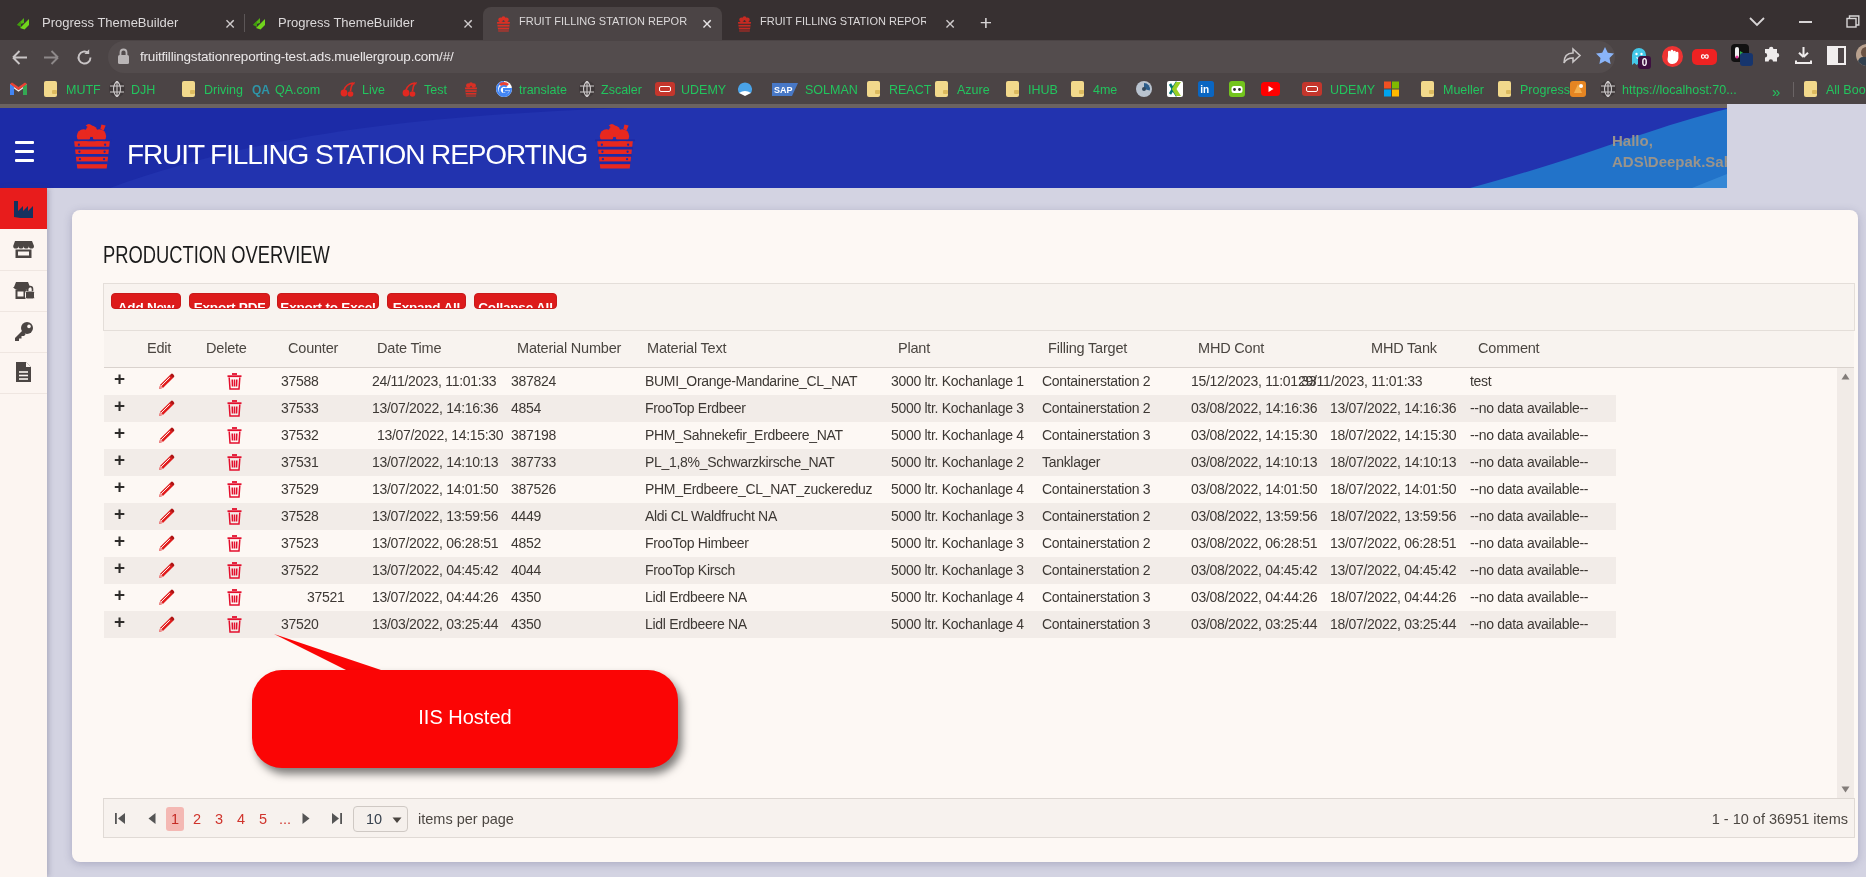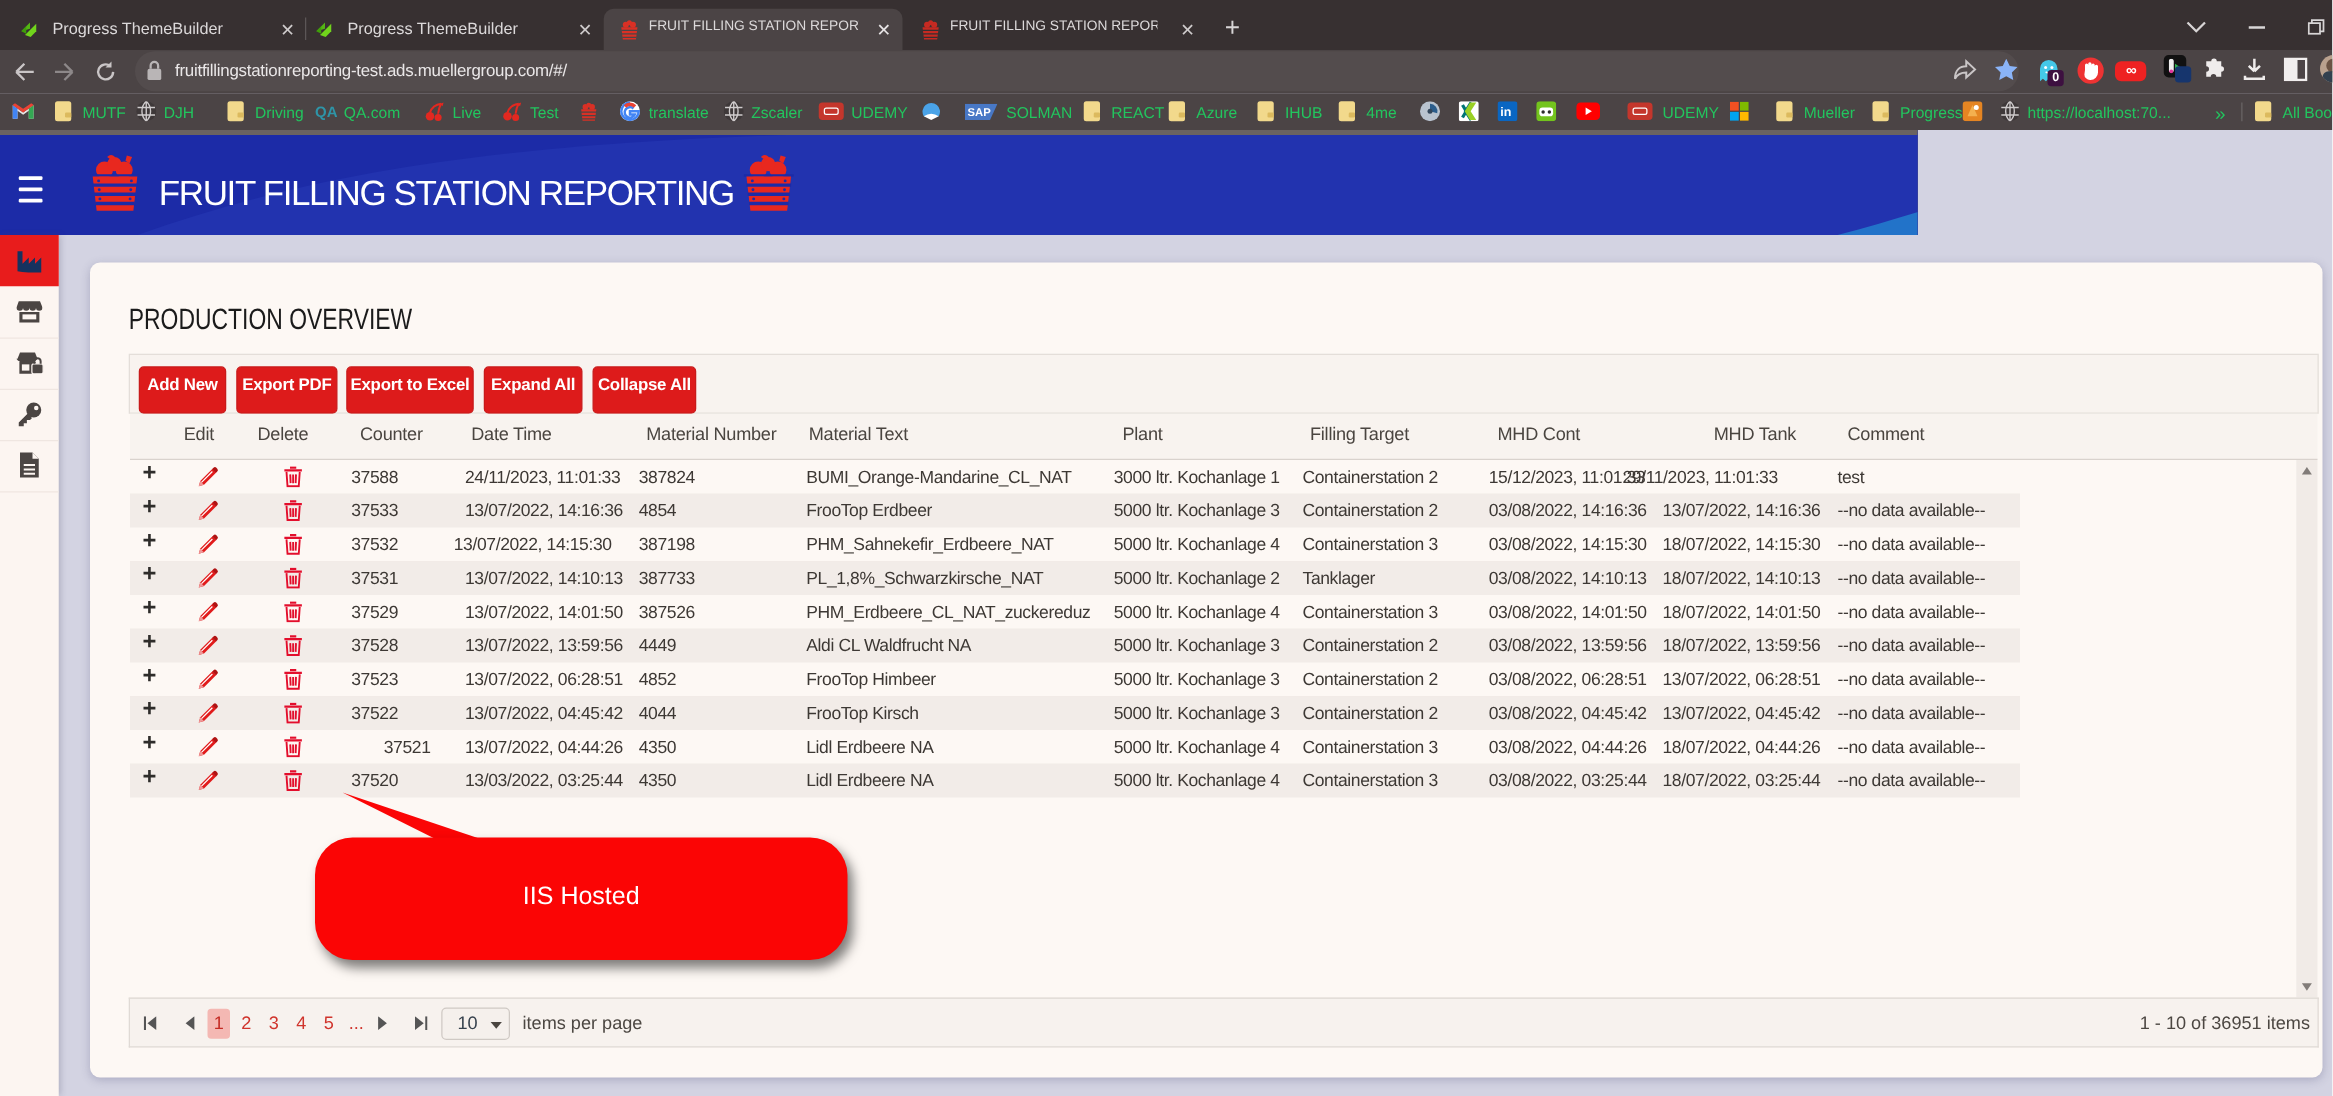--- a/index.html
+++ b/index.html
@@ -14,34 +14,34 @@
   .tabsep{position:absolute;top:14px;width:1px;height:18px;background:#5c5657;}
   #toolbar{position:absolute;left:0;top:40px;width:1866px;height:35px;background:#4b4445;}
   #bookbar{position:absolute;left:0;top:75px;width:1866px;height:29px;background:#4b4445;overflow:hidden;}
   #bookbar .bi{position:absolute;top:6px;height:16px;}
   #bookbar .bl{position:absolute;top:8px;font-size:12.5px;color:#22c55e;white-space:nowrap;}
   .folder{width:13px;height:16px;background:#f2d98c;border-radius:2px;position:relative;}
   .folder:after{content:"";position:absolute;right:0px;bottom:3px;width:5px;height:4px;background:#dcba5e;border-radius:1px;}
   #omni{position:absolute;left:108px;top:1px;width:1507px;height:32px;border-radius:16px;background:#534c4d;}
   .navic{position:absolute;top:47px;color:#c8c4c5;}
   
-  #apphead{position:absolute;left:0;top:104px;width:1534px;height:84px;background:#000000;overflow:hidden;}
+  #apphead{position:absolute;left:0;top:104px;width:1727px;height:84px;background:#000000;overflow:hidden;}
   #hamb div{position:absolute;left:0;width:19px;height:3px;background:#fff;border-radius:1px;}
   #apptitle{position:absolute;left:127px;top:35px;color:#fff;font-size:28px;font-weight:500;letter-spacing:-1.1px;white-space:nowrap;}
   #hallo{position:absolute;left:1612px;top:26px;color:#9a948b;font-size:15px;font-weight:bold;line-height:21px;white-space:nowrap;}
   #engbtn{position:absolute;left:1789px;top:29px;width:74px;height:31px;background:#faf7f5;border-radius:4px;box-shadow:0 1px 2px rgba(0,0,0,.3);}
   #engbtn span{position:absolute;left:17px;top:7px;font-size:14.5px;color:#2c3e70;}
   
   #sidebar{position:absolute;left:0;top:188px;width:47px;height:689px;background:#fcf5f1;box-shadow:2px 0 5px rgba(60,60,90,.25);}
   .scell{position:absolute;left:0;width:47px;height:41px;border-bottom:1px solid #efe6e1;}
   
   #card{position:absolute;left:72px;top:210px;width:1786px;height:652px;background:#fdf8f4;border-radius:8px;box-shadow:0 2px 8px rgba(70,70,110,.28);}
   #ptitle{position:absolute;left:103px;top:242px;font-size:23.5px;font-weight:500;color:#1b1b1b;letter-spacing:0;transform:scaleX(0.78);transform-origin:0 50%;white-space:nowrap;}
   #gtoolbar{position:absolute;left:103px;top:283px;width:1752px;height:48px;background:#f8f3ef;border:1px solid #e4ded9;box-sizing:border-box;}
-  .rbtn{position:absolute;top:293px;height:38px;background:#dd1b1b;border:1px solid #c81a1a;border-radius:4px;color:#fff;font-size:13.5px;font-weight:bold;text-align:center;box-sizing:border-box;white-space:nowrap;overflow:hidden;}
+  .rbtn{position:absolute;top:293px;height:16px;background:#dd1b1b;border:1px solid #c81a1a;border-radius:4px;color:#fff;font-size:13.5px;font-weight:bold;text-align:center;box-sizing:border-box;white-space:nowrap;overflow:hidden;}
   .rbtn span{display:block;margin-top:6px;letter-spacing:-0.2px;}
   #ghead{position:absolute;left:104px;top:331px;width:1750px;height:37px;background:#f8f3ef;border-bottom:1px solid #d9d2cd;box-sizing:border-box;}
   .hlbl{position:absolute;top:9px;font-size:14.5px;color:#4a4540;white-space:nowrap;letter-spacing:-0.2px;}
   .grow{position:absolute;left:104px;width:1512px;height:27px;}
   .grow.stripe{background:#f2ece8;}
   .grow .c{position:absolute;top:5px;font-size:14px;color:#3d3834;white-space:nowrap;letter-spacing:-0.3px;}
   .plus{position:absolute;left:10px;top:4px;width:14px;height:14px;color:#2e2c2a;font-size:19px;font-weight:bold;line-height:14px;}
   .icon{position:absolute;}
   #vscroll{position:absolute;left:1837px;top:368px;width:17px;height:430px;background:#f1ebe7;}
   #pager{position:absolute;left:103px;top:798px;width:1752px;height:40px;background:#f7f2ee;border:1px solid #e0dad5;border-top:1px solid #ddd7d2;box-sizing:border-box;}
@@ -528,21 +528,21 @@
         <g fill="none" stroke="#e30e2c" stroke-width="1.5">
           <path d="M2.2 4.5 L3 16 H12 L12.8 4.5"></path>
           <line x1="0.5" y1="3.2" x2="14.5" y2="3.2" stroke-width="1.8"></line>
           <line x1="5" y1="1" x2="10" y2="1" stroke-width="1.8"></line>
           <line x1="5.2" y1="6.5" x2="5.5" y2="13.5"></line>
           <line x1="7.5" y1="6.5" x2="7.5" y2="13.5"></line>
           <line x1="9.8" y1="6.5" x2="9.5" y2="13.5"></line>
         </g>
       </svg>
   <span class="c" style="left:177px;">37532</span>
-  <span class="c" style="left:259px;">13/07/2022, 14:15:30</span>
+  <span class="c" style="left:273px;">13/07/2022, 14:15:30</span>
   <span class="c" style="left:407px;">387198</span>
   <span class="c" style="left:541px;">PHM_Sahnekefir_Erdbeere_NAT</span>
   <span class="c" style="left:787px;">5000 ltr. Kochanlage 4</span>
   <span class="c" style="left:938px;">Containerstation 3</span>
   <span class="c" style="left:1087px;">03/08/2022, 14:15:30</span>
   <span class="c" style="left:1226px;">18/07/2022, 14:15:30</span>
   <span class="c" style="left:1366px;">--no data available--</span>
 </div>
 <div class="grow stripe" style="top:449px;">
   <div class="plus">+</div>

